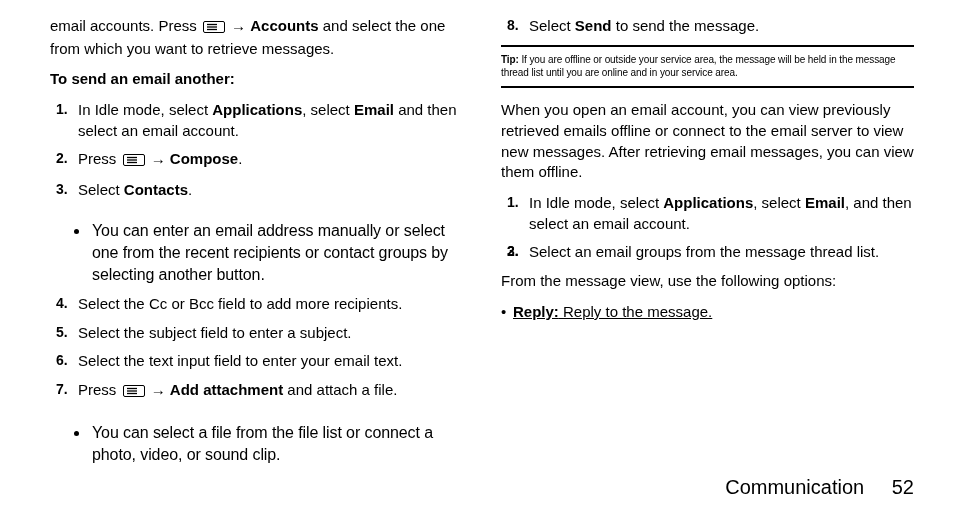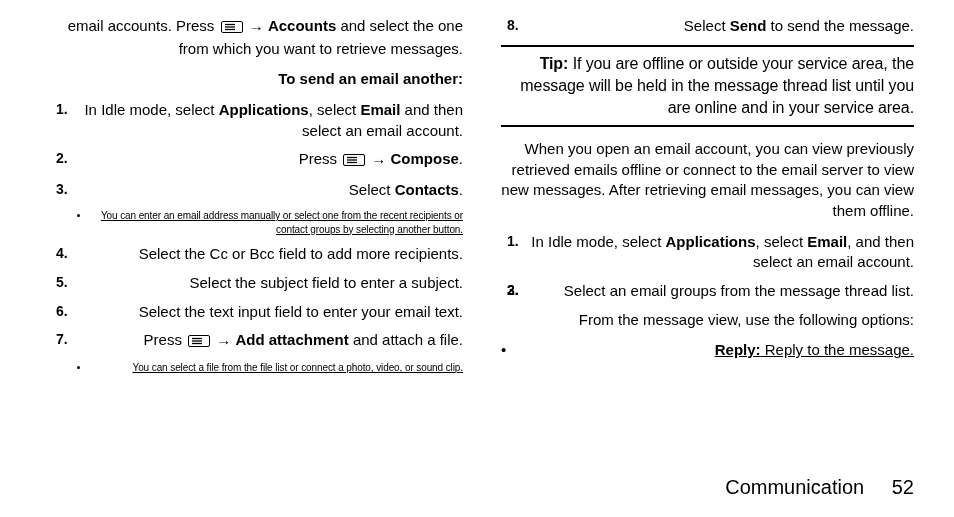--- a/index.html
+++ b/index.html
@@ -13,21 +13,20 @@
     width: 954px;
     height: 517px;
     position: relative;
     box-sizing: border-box;
     padding: 16px 40px 0 50px;
   }
   .columns {
     display: flex;
     gap: 38px;
     height: 455px;
-    text-align: right;
   }
   .col {
     width: 50%;
     font-size: 15px;
     line-height: 1.38;
   }
   .col p {
     margin: 0 0 10px 0;
   }
   .subhead {
@@ -46,25 +45,24 @@
   }
   ol.steps > li > .num {
     position: absolute;
     left: 6px;
     top: 0;
     font-weight: bold;
     font-size: 14px;
   }
   .sub-bullets {
     list-style: disc;
-    margin: 8px 0 6px 12px;
+    margin: 19px 0 6px 12px;
     padding: 0;
-    font-size: 10px;
+    font-size: 16px;
     font-family: Arial, Helvetica, sans-serif;
-    text-decoration: underline;
   }
   .sub-bullets li {
     margin-bottom: 6px;
     padding-left: 2px;
     font-stretch: condensed;
   }
   .condensed {
     font-family: "Arial Narrow", Arial, Helvetica, sans-serif;
     letter-spacing: -0.1px;
   }
@@ -76,21 +74,21 @@
   .b { font-weight: bold; }
   .tip-rule {
     border: none;
     border-top: 2px solid #000;
     margin: 8px 0 6px 0;
   }
   .tip-rule.bot {
     margin: 6px 0 12px 0;
   }
   .tip {
-    font-size: 16px;
+    font-size: 10px;
   }
   .simple-bullets{
     margin:6px 0 0 0; padding:0; list-style:none;text-decoration:underline;
   }
   .simple-bullets li{
     position:relative; padding-left:12px; margin-bottom:6px;
   }
   .simple-bullets li::before{
     content:"•"; position:absolute; left:0; top:0;
   }

